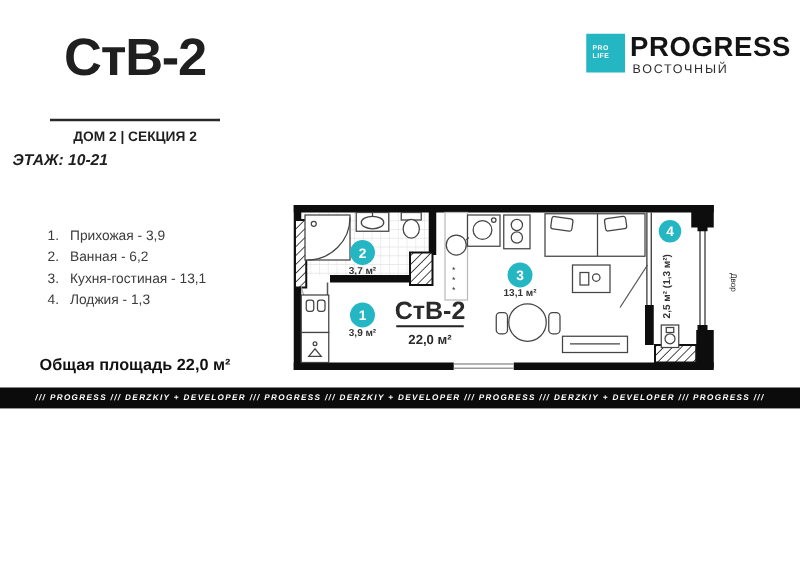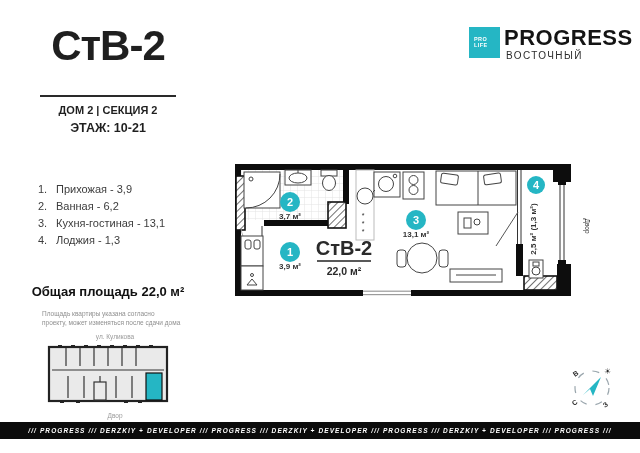--- a/index.html
+++ b/index.html
@@ -1,24 +1,24 @@
 <!DOCTYPE html>
 <html><head>
 <meta charset="utf-8">
 <style>
   html,body{margin:0;padding:0;background:#fff;}
-  #canvas{position:relative;width:640px;height:439px;background:#fff;overflow:hidden;
+  #canvas{position:relative;width:640px;height:327px;background:#fff;overflow:hidden;
           font-family:"Liberation Sans",sans-serif;color:#1c1c1c;}
   .abs{position:absolute;}
 
   
   .plan-code{left:40px;top:22px;width:136px;text-align:center;font-size:42px;font-weight:600;letter-spacing:-1px;color:#1f1f1f;}
   .title-rule{left:40px;top:95px;width:136px;height:2px;background:#2a2a2a;}
   .bldg{left:10px;top:104px;width:196px;text-align:center;font-size:11px;font-weight:700;color:#1f1f1f;}
-  .floor{left:10px;top:121px;width:196px;text-align:center;font-size:12.5px;font-weight:700;color:#1f1f1f;}
+  .floor{left:10px;top:121px;width:196px;text-align:left;font-size:12.5px;font-weight:700;color:#1f1f1f;font-style:italic;}
 
   
   .logo-badge{left:469px;top:27px;width:31px;height:31px;background:#25b6c4;}
   .logo-badge span{display:block;margin:9px 0 0 5px;font-size:5.5px;font-weight:700;color:#fff;line-height:6px;letter-spacing:.4px;}
   .brand{left:504px;top:25px;font-size:22px;font-weight:700;letter-spacing:.5px;color:#141414;}
   .district{left:506px;top:50px;font-size:10px;letter-spacing:1.4px;color:#2c2c2c;text-align:center;}
 
   
   .room-list{left:38px;top:183px;width:180px;font-size:11px;color:#3c3c3c;}
   .room-row{display:flex;margin-bottom:5px;line-height:12px;}

